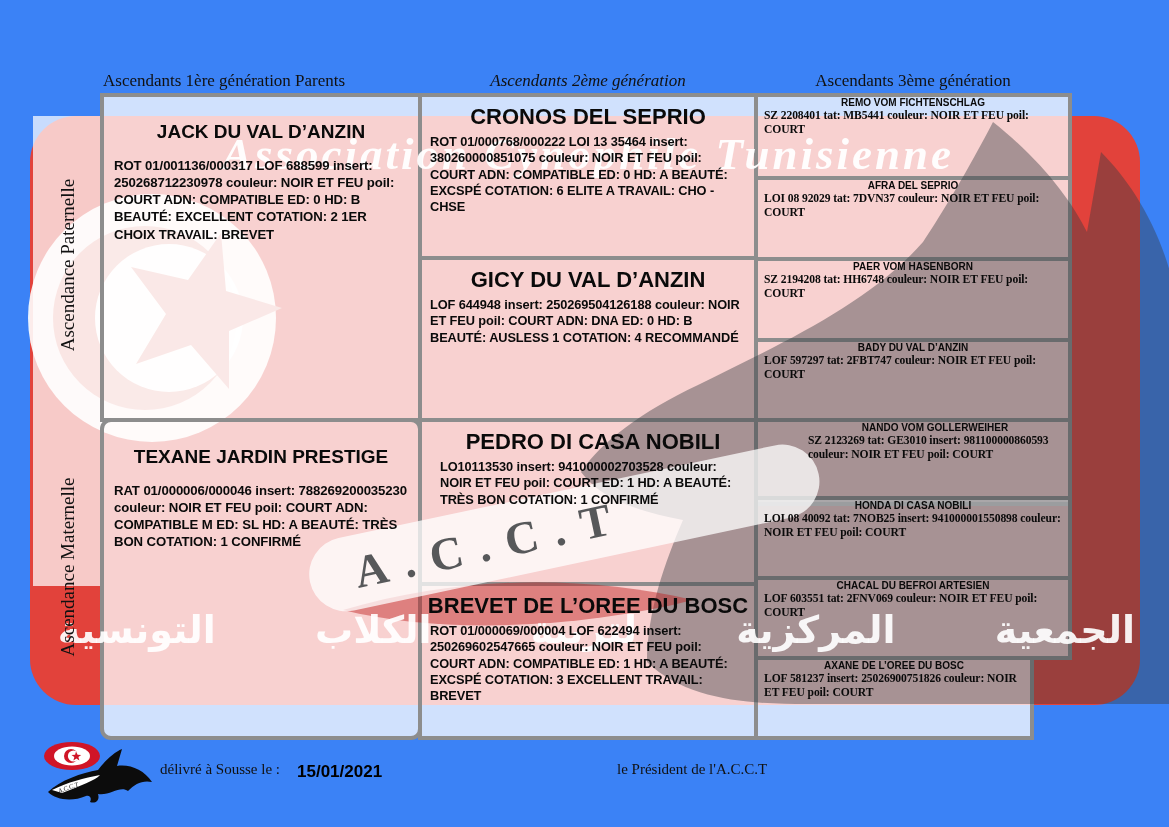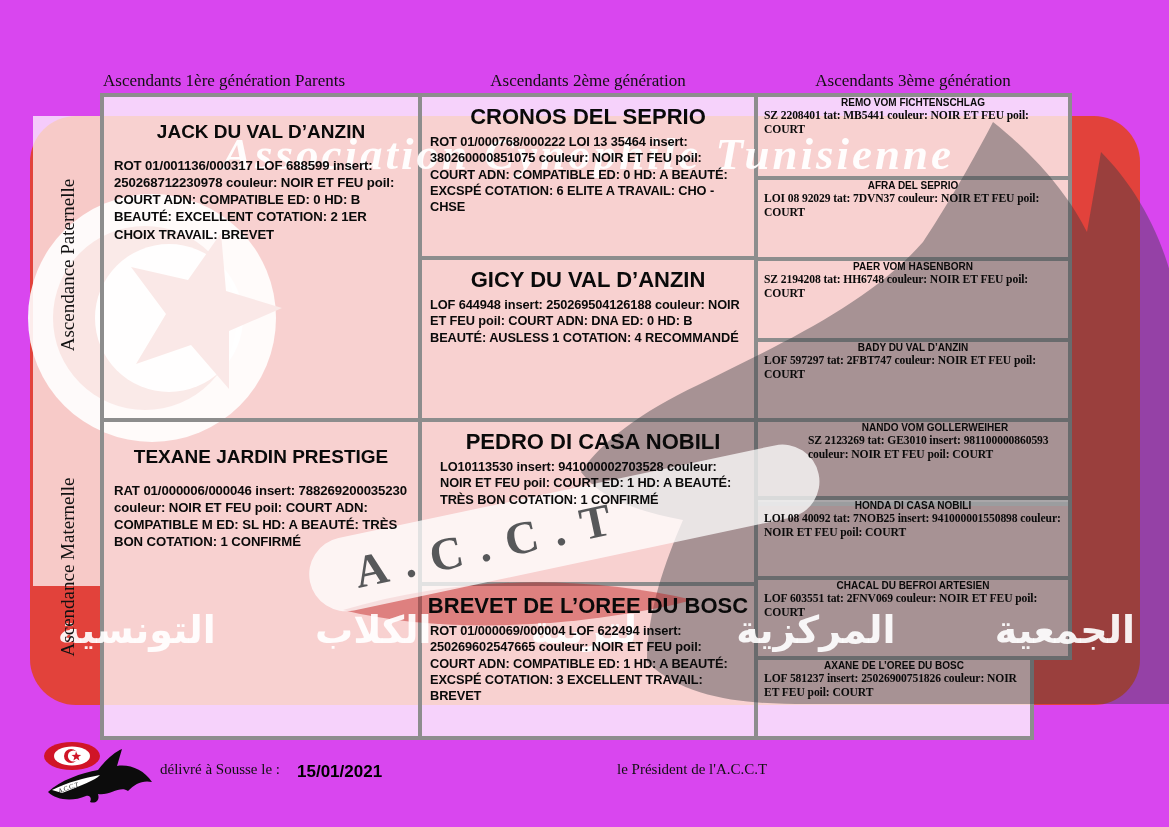--- a/index.html
+++ b/index.html
@@ -1,16 +1,16 @@
 <!DOCTYPE html>
 <html><head>
 <meta charset="utf-8">
 <style>
   html,body{margin:0;padding:0;background:#fff;}
-  .page{position:relative;width:1169px;height:827px;background:#d946ef;overflow:hidden;
+  .page{position:relative;width:1169px;height:827px;background:#3b82f6;overflow:hidden;
         font-family:"Liberation Sans",sans-serif;}
 
   
   .band{position:absolute;left:30px;top:116px;width:1110px;height:589px;
         background:#e2423b;border-radius:46px;}
   .emblem{position:absolute;left:0;top:0;width:1169px;height:827px;pointer-events:none;}
 
   
   .label-strip{position:absolute;left:33px;top:116px;width:71px;height:470px;
         background:rgba(255,255,255,0.72);}
@@ -69,31 +69,31 @@
   <svg class="emblem" viewBox="0 0 1169 827">
     <circle cx="152" cy="318" r="124" fill="rgba(255,255,255,0.9)"></circle>
     <circle cx="145" cy="318" r="92" fill="#eba69f"></circle>
     <circle cx="169" cy="318" r="74" fill="rgba(255,255,255,0.95)"></circle>
     <path d="M221,233 L226,291 L282,308 L229,331 L229,389 L191,345 L136,364 L166,314 L131,267 L188,280 Z" fill="#e9a19a"></path>
   </svg>
 
   <div class="label-strip"></div>
 
   <div class="genhead" style="left:103px;">Ascendants 1ère génération  Parents</div>
-  <div class="genhead" style="left:418px;width:340px;text-align:center;">Ascendants 2ème génération</div>
+  <div class="genhead" style="left:418px;width:340px;text-align:center;font-style:italic;">Ascendants 2ème génération</div>
   <div class="genhead" style="left:754px;width:318px;text-align:center;">Ascendants 3ème génération</div>
 
   <div class="vlabel" style="left:68px;top:265px;">Ascendance Paternelle</div>
   <div class="vlabel" style="left:68px;top:567px;">Ascendance Maternelle</div>
 
   <div class="cell g1" style="left:100px;top:93px;width:322px;height:329px;">
     <div class="cname">JACK DU VAL D’ANZIN</div>
     <div class="cbody">ROT 01/001136/000317 LOF 688599 insert: 250268712230978 couleur: NOIR ET FEU poil: COURT ADN: COMPATIBLE ED: 0 HD: B BEAUTÉ: EXCELLENT COTATION: 2 1ER CHOIX TRAVAIL: BREVET</div>
   </div>
-  <div class="cell g1" style="left:100px;top:418px;width:322px;height:322px;">
+  <div class="cell g1" style="left:100px;top:418px;width:322px;height:322px;border-radius:11px;">
     <div class="cname">TEXANE JARDIN PRESTIGE</div>
     <div class="cbody">RAT 01/000006/000046 insert: 788269200035230 couleur: NOIR ET FEU poil: COURT ADN: COMPATIBLE M ED: SL HD: A BEAUTÉ: TRÈS BON COTATION: 1 CONFIRMÉ</div>
   </div>
 
   <div class="cell g2" style="left:418px;top:93px;width:340px;height:167px;">
     <div class="cname">CRONOS DEL SEPRIO</div>
     <div class="cbody">ROT 01/000768/000222 LOI 13 35464 insert: 380260000851075 couleur: NOIR ET FEU poil: COURT ADN: COMPATIBLE ED: 0 HD: A BEAUTÉ: EXCSPÉ COTATION: 6 ELITE A TRAVAIL: CHO -CHSE</div>
   </div>
   <div class="cell g2" style="left:418px;top:256px;width:340px;height:166px;">
     <div class="cname">GICY DU VAL D’ANZIN</div>

